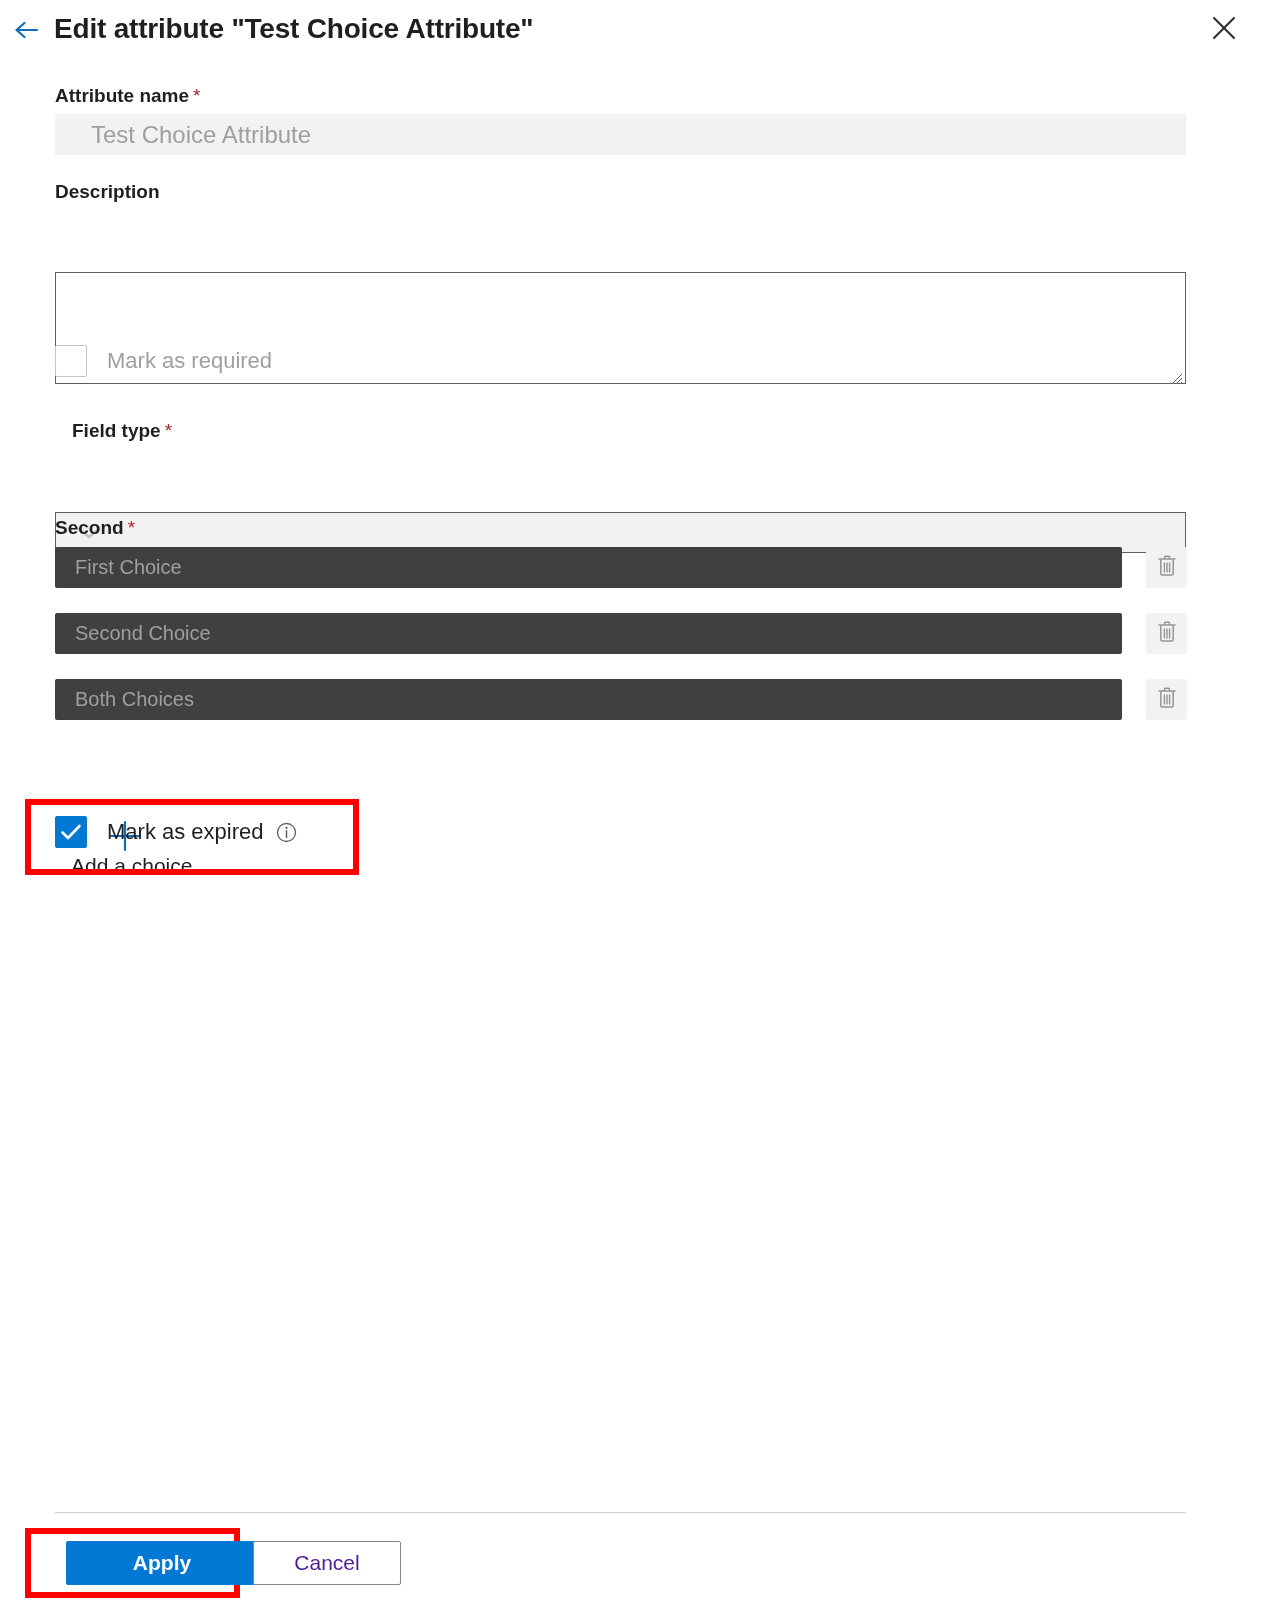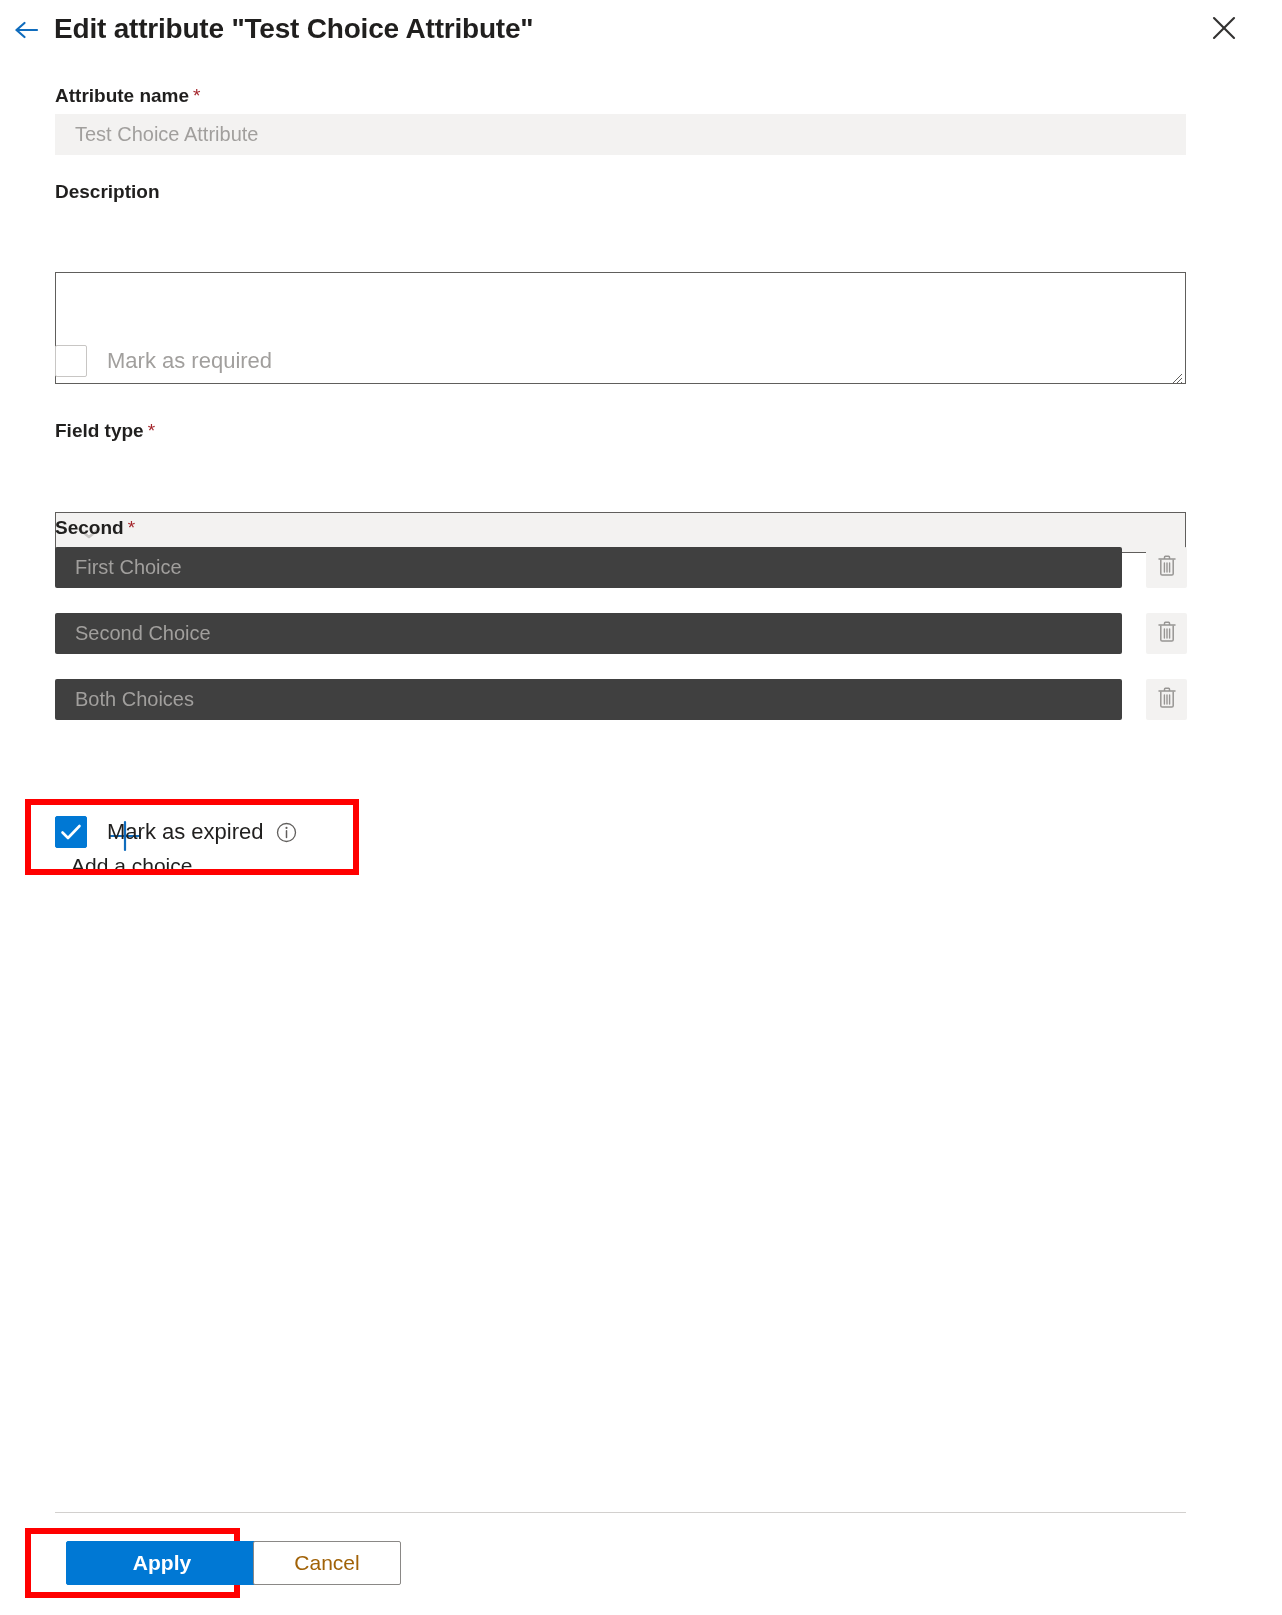--- a/index.html
+++ b/index.html
@@ -68,23 +68,23 @@
   }
 
   .row-label { position: absolute; left: 55px; }
 
   
   .filled-input {
     position: absolute;
     background: #f3f2f1;
     border: none;
     font-family: "Liberation Sans", sans-serif;
-    font-size: 20px;
+    font-size: 24px;
     color: #a19f9d;
-    padding: 0 20px;
+    padding: 0 36px;
     box-sizing: border-box;
     display: flex;
     align-items: center;
   }
 
   
   .desc-box {
     position: absolute;
     left: 55px; top: 210px;
     width: 1131px; height: 112px;
@@ -240,21 +240,21 @@
     width: 192px;
     background: #0078d4;
     color: #ffffff;
     border: 1px solid #0078d4;
     font-weight: 700;
   }
   .btn-secondary {
     left: 253px; top: 1541px;
     width: 148px;
     background: #ffffff;
-    color: #a16207;
+    color: #4c1d95;
     border: 1px solid #8a8886;
   }
 </style>
 </head>
 <body>
 
 <div class="panel-header">
 
   <div class="back-arrow">
     <span>
@@ -295,21 +295,21 @@
         <line x1="10" y1="9" x2="9" y2="10" stroke="#605e5c" stroke-width="1"></line>
       </svg>
     </span>
   </div>
 
   <div class="cb-row" style="left:55px; top:283px;justify-content:space-between;">
     <span class="cb-box unchecked-disabled"></span>
     <span class="cb-label disabled">Mark as required</span>
   </div>
 
-  <div class="row-label field-label" style="top:359px;">
+  <div class="row-label field-label" style="top:359px;margin-left:17px;">
     <span>Field type</span><span class="req-star">*</span>
   </div>
   <div class="dropdown">
     <span class="dd-chevron">
       <svg width="26" height="16" viewBox="0 0 26 16">
         <path d="M3 4 L13 12 L23 4" fill="none" stroke="#c8c6c4" stroke-width="2.6" stroke-linecap="round" stroke-linejoin="round"></path>
       </svg>
     </span>
   </div>
 

